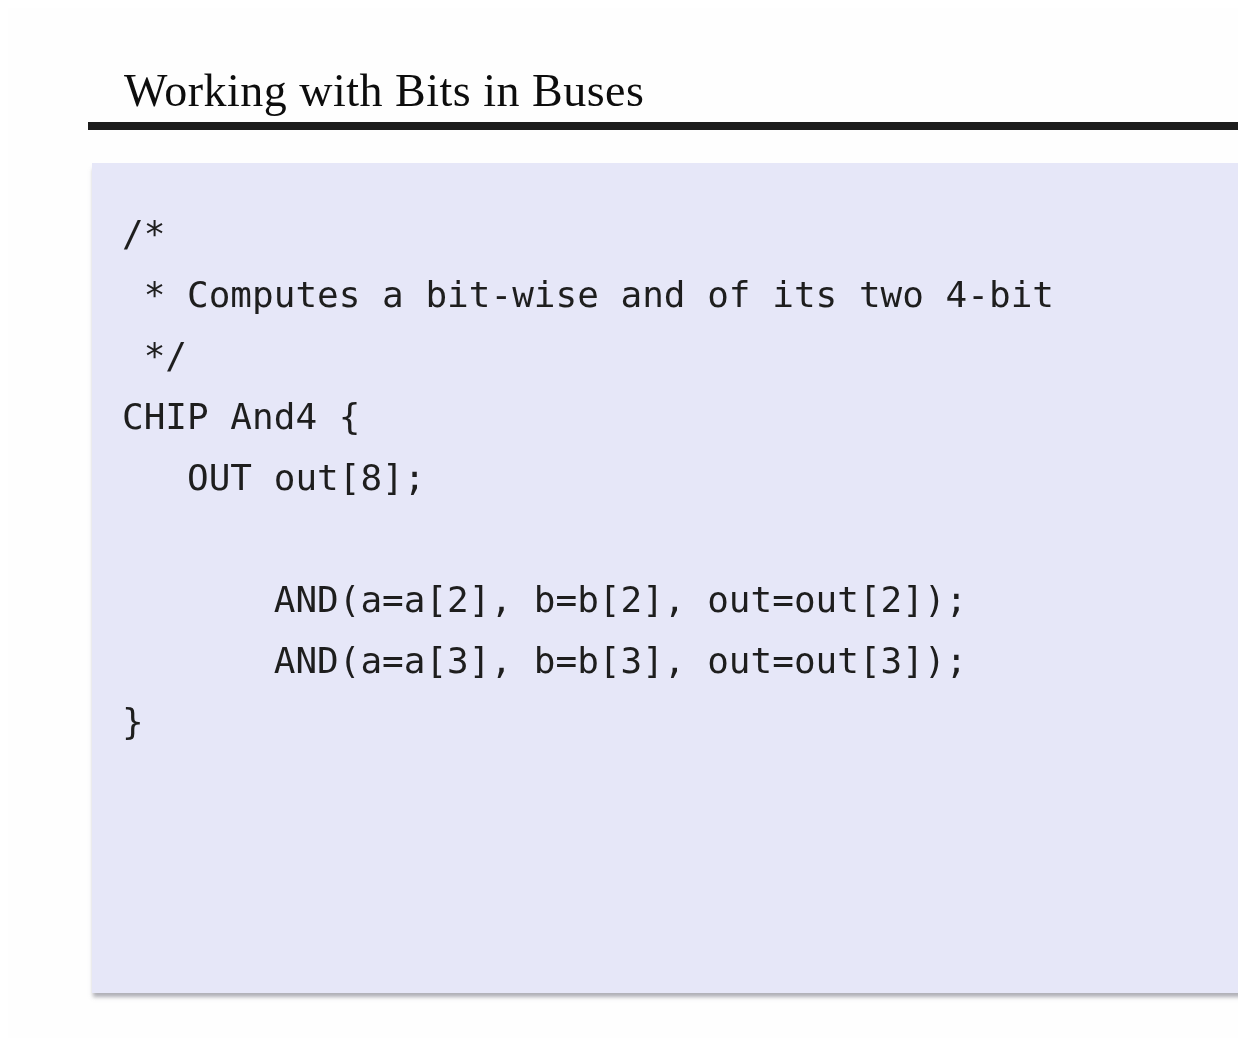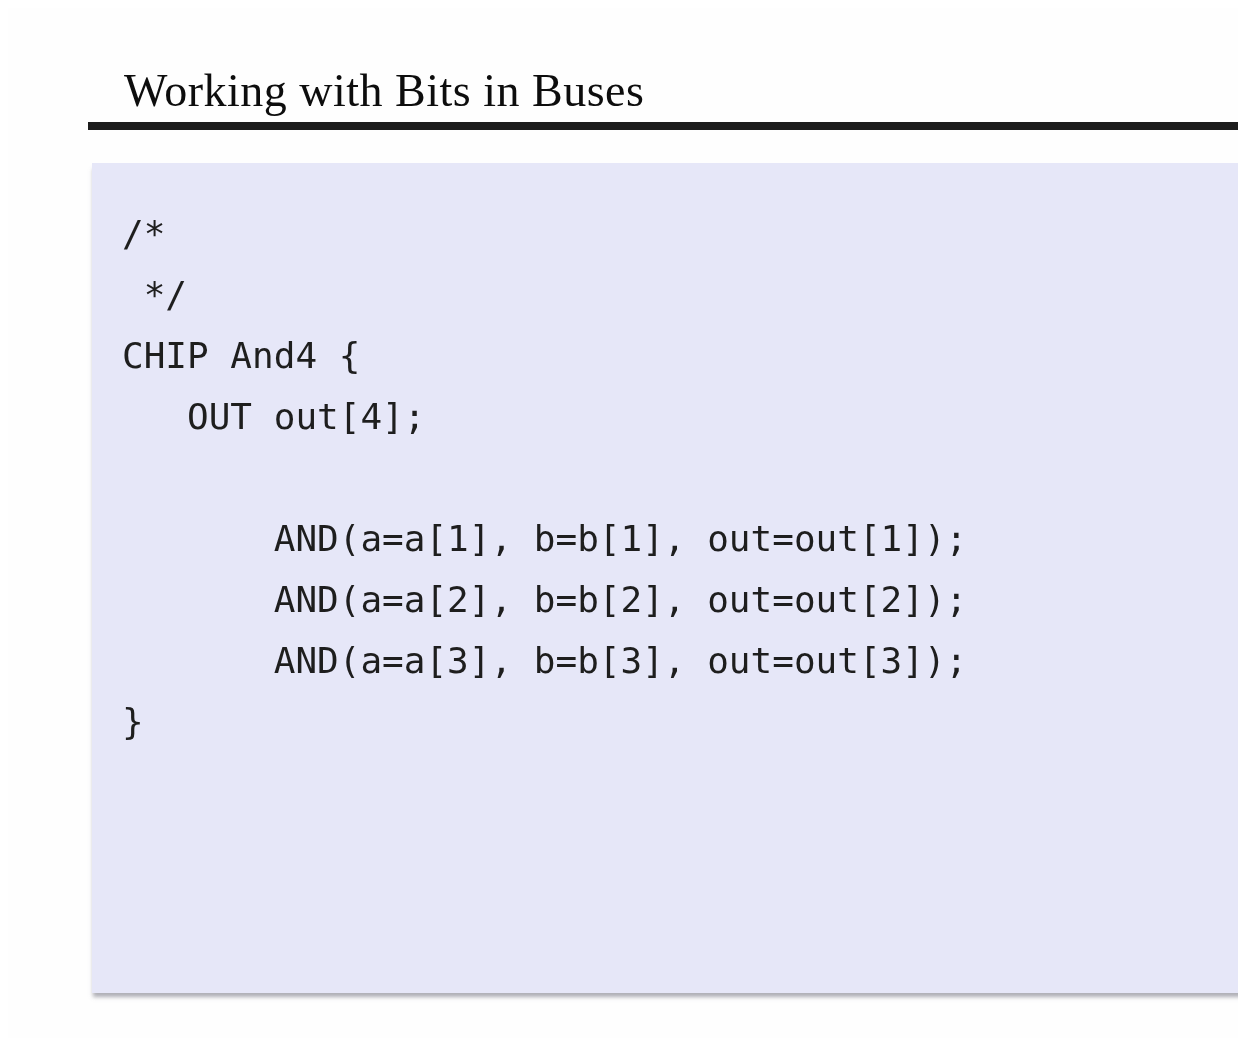--- a/index.html
+++ b/index.html
@@ -61,25 +61,25 @@
 
 <div class="slide">
 
   <h1 class="slide-title">Working with Bits in Buses</h1>
 
   <div class="title-rule"></div>
 
   <div class="code-panel">
     <div id="code-lines">
         <div class="code-line">/*</div>
+        <div class="code-line"> * Computes a bit-wise and of its two 4-bit</div>
         <div class="code-line"> */</div>
         <div class="code-line">CHIP And4 {</div>
-        <div class="code-line">   OUT out[4];</div>
+        <div class="code-line">   OUT out[8];</div>
         <div class="code-line"> </div>
-        <div class="code-line">       AND(a=a[1], b=b[1], out=out[1]);</div>
         <div class="code-line">       AND(a=a[2], b=b[2], out=out[2]);</div>
         <div class="code-line">       AND(a=a[3], b=b[3], out=out[3]);</div>
         <div class="code-line">}</div>
       </div>
   </div>
 
 
 </div>
 
 </body></html>

